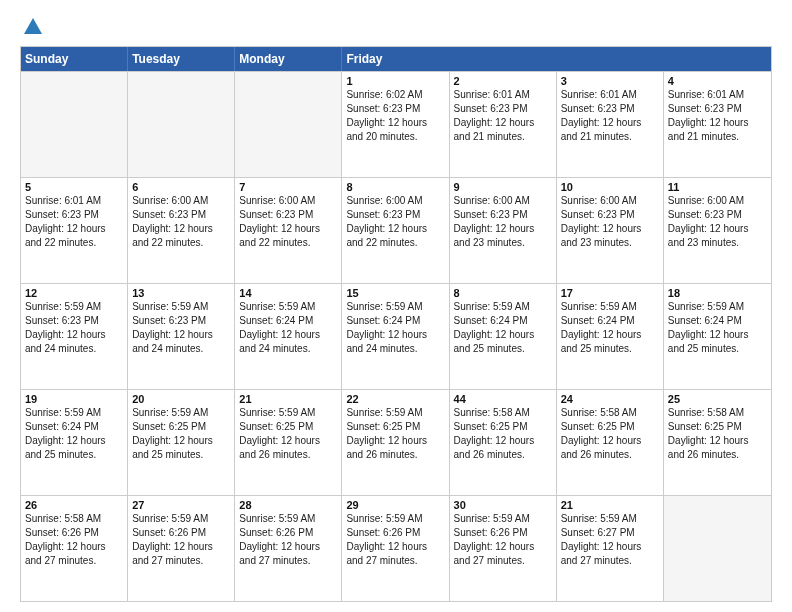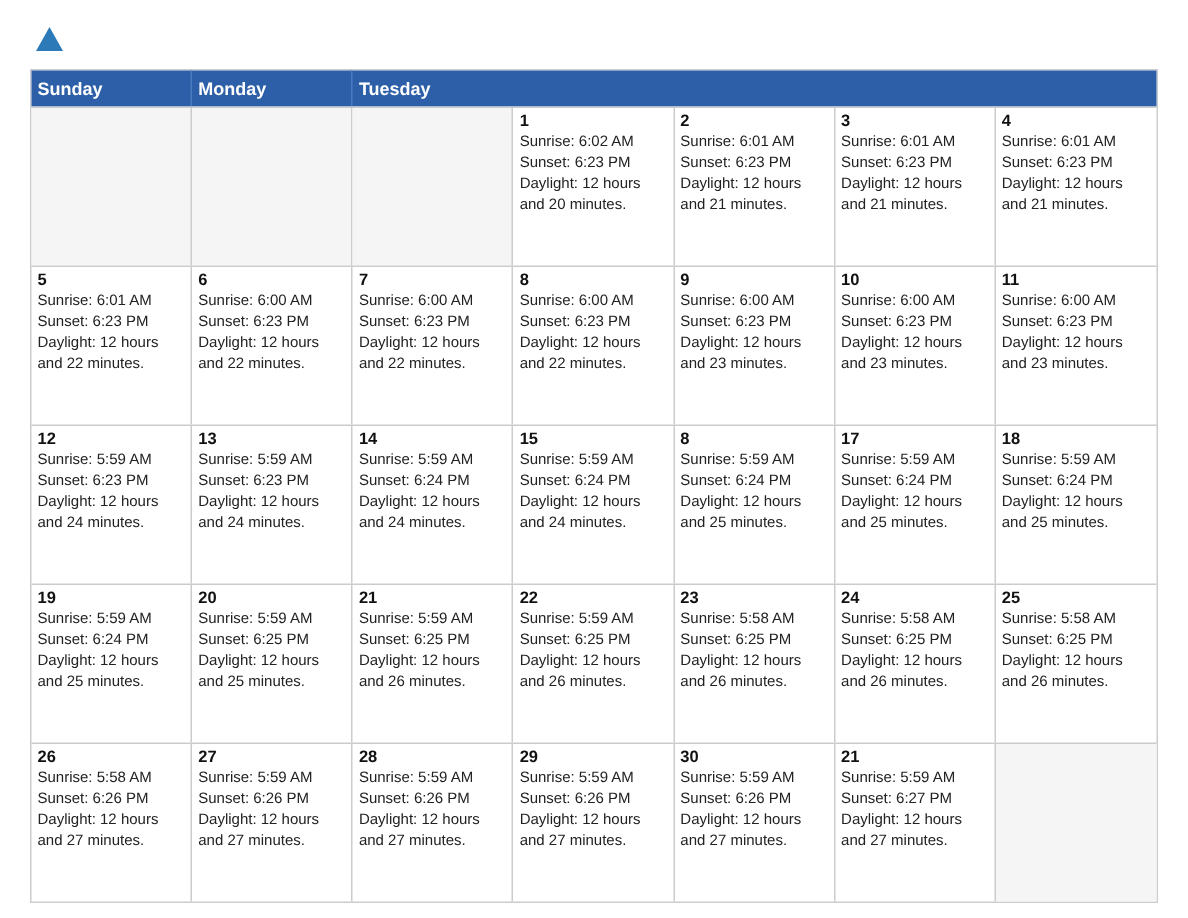--- a/index.html
+++ b/index.html
@@ -113,22 +113,23 @@
     </div>
     <div class="title-block">
       <div class="month-title"></div>
       <div class="location"></div>
     </div>
   </div>
 
   <div class="calendar">
     <div class="cal-header">
     <div class="cal-header-cell">Sunday</div>
+        <div class="cal-header-cell">Tuesday</div>
         <div class="cal-header-cell">Monday</div>
-        <div class="cal-header-cell">Tuesday</div>
+        <div class="cal-header-cell">Friday</div>
       </div>
     <div class="cal-body">
     <div class="cal-row">
           <div class="cal-cell empty"></div>
           <div class="cal-cell empty"></div>
           <div class="cal-cell empty"></div>
           <div class="cal-cell">
             <div class="day-num">1</div>
             <div class="day-info">Sunrise: 6:02 AM<br>Sunset: 6:23 PM<br>Daylight: 12 hours and 20 minutes.</div>
           </div>
@@ -216,21 +217,21 @@
           </div>
           <div class="cal-cell">
             <div class="day-num">21</div>
             <div class="day-info">Sunrise: 5:59 AM<br>Sunset: 6:25 PM<br>Daylight: 12 hours and 26 minutes.</div>
           </div>
           <div class="cal-cell">
             <div class="day-num">22</div>
             <div class="day-info">Sunrise: 5:59 AM<br>Sunset: 6:25 PM<br>Daylight: 12 hours and 26 minutes.</div>
           </div>
           <div class="cal-cell">
-            <div class="day-num">23</div>
+            <div class="day-num">44</div>
             <div class="day-info">Sunrise: 5:58 AM<br>Sunset: 6:25 PM<br>Daylight: 12 hours and 26 minutes.</div>
           </div>
           <div class="cal-cell">
             <div class="day-num">24</div>
             <div class="day-info">Sunrise: 5:58 AM<br>Sunset: 6:25 PM<br>Daylight: 12 hours and 26 minutes.</div>
           </div>
           <div class="cal-cell">
             <div class="day-num">25</div>
             <div class="day-info">Sunrise: 5:58 AM<br>Sunset: 6:25 PM<br>Daylight: 12 hours and 26 minutes.</div>
           </div>

